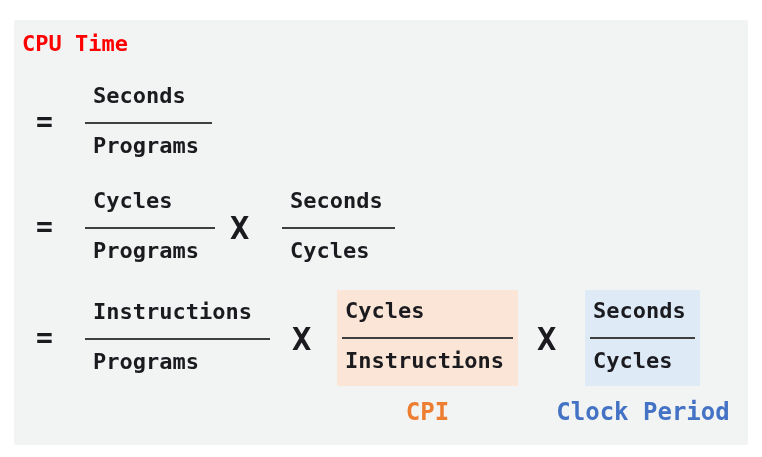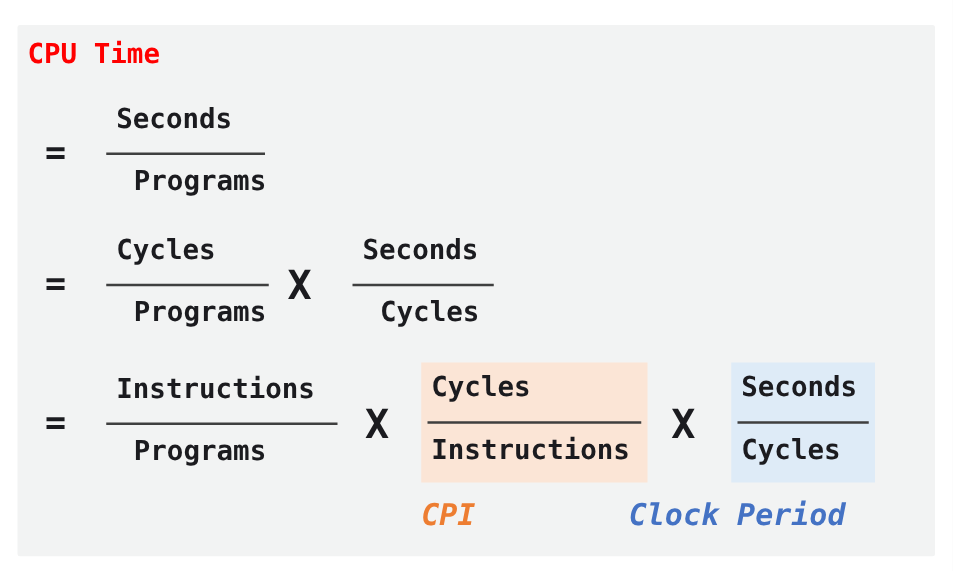--- a/index.html
+++ b/index.html
@@ -18,31 +18,31 @@
   .page{position:relative;width:688px;height:457px;background:#ffffff;}
   .panel{position:absolute;left:14px;top:20px;width:734px;height:425px;
          background:var(--panel-background);border-radius:2px;}
   .title{position:absolute;left:8px;top:10px;font-size:22px;line-height:28px;
          color:var(--title-color);white-space:nowrap;}
   .eq{position:absolute;left:22px;font-size:28px;line-height:32px;
       color:var(--formula-text);}
   .mult{position:absolute;font-size:32px;line-height:36px;color:var(--formula-text);}
   .fraction{position:absolute;color:var(--formula-text);font-size:22px;}
   .fraction .num{line-height:26px;padding:0 0 13px 8px;white-space:nowrap;}
-  .fraction .den{line-height:26px;padding:9px 0 0 8px;white-space:nowrap;margin-left:14px;}
+  .fraction .den{line-height:26px;padding:9px 0 0 8px;white-space:nowrap;}
   .fraction .bar{height:0;border-top:2px solid var(--fraction-line);}
   .fracbox{position:absolute;color:var(--formula-text);font-size:22px;
            height:96px;padding:8px 5px 0 5px;}
   .fracbox .num{line-height:26px;padding:0 0 13px 3px;white-space:nowrap;}
   .fracbox .den{line-height:26px;padding:9px 0 0 3px;white-space:nowrap;}
   .fracbox .bar{height:0;border-top:2px solid var(--fraction-line);}
   .fracbox.orange{background:var(--cpi-highlight);}
   .fracbox.blue{background:var(--clock-highlight);}
-  .label{position:absolute;font-size:24px;line-height:28px;text-align:left;
-         white-space:nowrap;font-style:italic;}
+  .label{position:absolute;font-size:24px;line-height:28px;text-align:center;
+         white-space:nowrap;}
   .label.cpi{color:var(--cpi-label);}
   .label.clock{color:var(--clock-label);}
 </style>
 </head>
 <body>
 
 <div class="page">
   <div class="panel">
 
     <div class="title">CPU Time</div>

